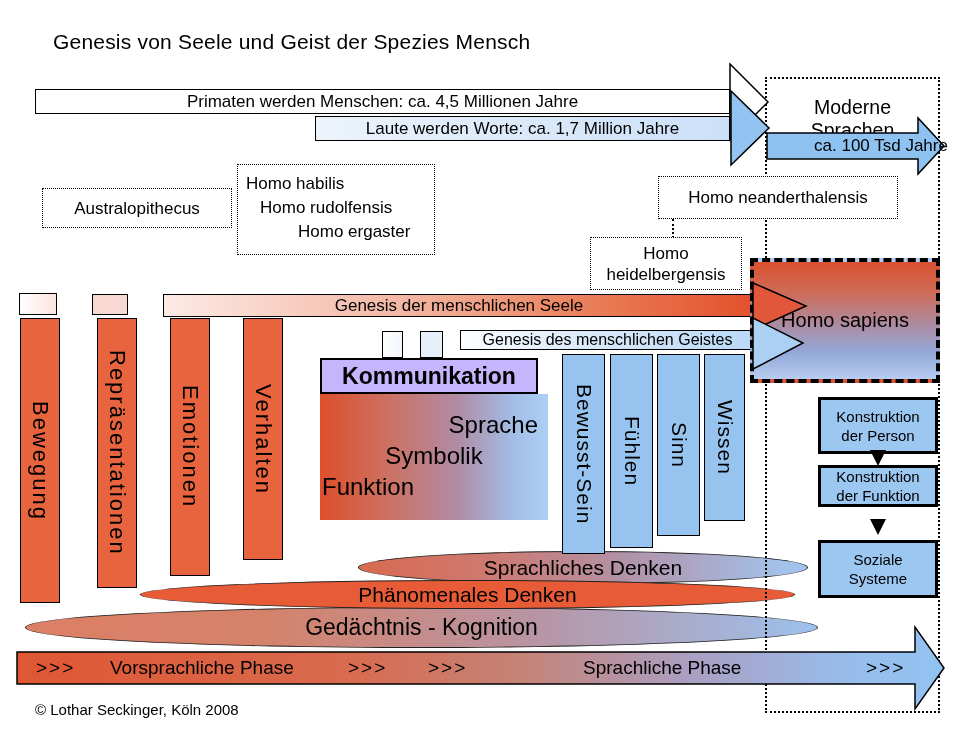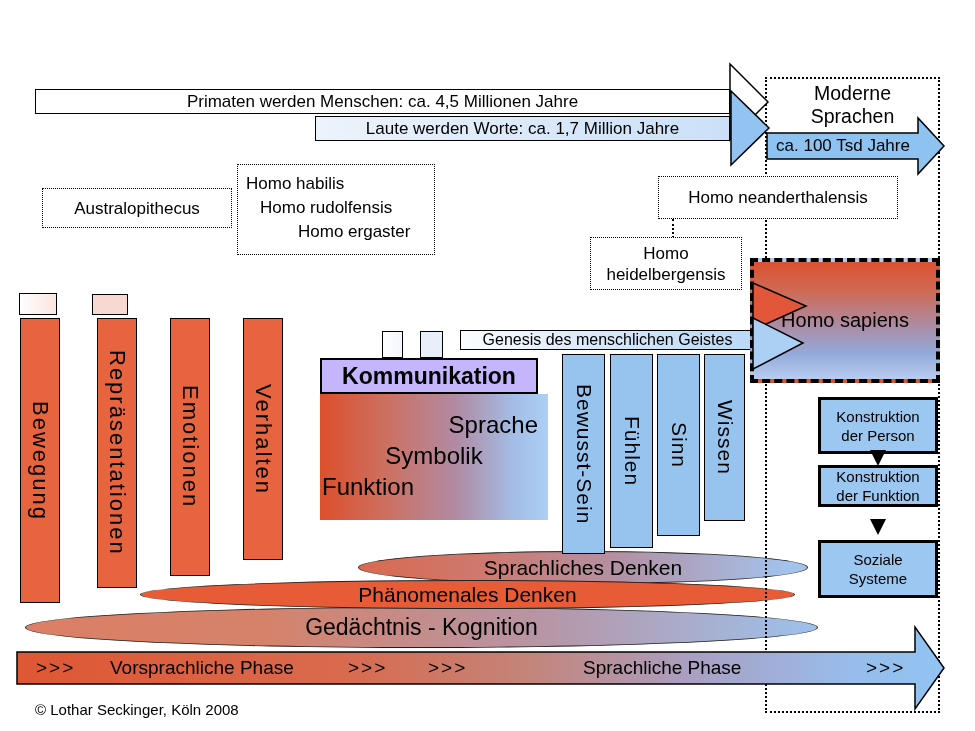--- a/index.html
+++ b/index.html
@@ -16,22 +16,22 @@
               border:1.5px solid #000; font-size:17px; z-index:2; }
   .primaten-body { left:35px; top:89px; width:695px; height:25px; background:#fff; }
   .laute-body    { left:315px; top:116px; width:415px; height:25px;
                    background:linear-gradient(90deg,#ecf3fb,#cbe0f8); }
 
   
   .right-container { left:765px; top:77px; width:175px; height:636px;
                      border:2px dotted #000; z-index:5; }
   .moderne { left:765px; top:80px; width:175px; text-align:center; font-size:19.5px;
              line-height:23px; z-index:6; }
-  .moderne > div { width:140px; margin:2px auto; }
-  .tsd-label { left:770px; top:136px; width:146px; height:22px; text-align:center;
+  .moderne > div { width:140px; margin:16px auto; }
+  .tsd-label { left:808px; top:136px; width:146px; height:22px; text-align:center;
                font-size:17px; z-index:8; }
 
   
   .species { position:absolute; border:1.5px dotted #000; background:#fff; font-size:17px;
              display:flex; align-items:center; justify-content:center; text-align:center;
              line-height:21px; z-index:6; }
   .australopithecus { left:42px; top:188px; width:190px; height:40px; }
   .habilis { left:237px; top:164px; width:198px; height:91px; display:block;
              padding-top:7px; text-align:left; }
   .habilis div { line-height:24px; white-space:nowrap; }
@@ -121,20 +121,21 @@
 
   .copyright { left:35px; top:701px; font-size:15px; z-index:8; }
 
   .svg-overlay { position:absolute; left:0; top:0; z-index:7; pointer-events:none; }
 </style>
 </head>
 <body>
 
 <div class="canvas">
 
+  <div class="abs title">Genesis von Seele und Geist der Spezies Mensch</div>
 
   <div class="arr-body primaten-body">
     <span>Primaten werden Menschen: ca. 4,5 Millionen Jahre</span>
   </div>
   <div class="arr-body laute-body">
     <span>Laute werden Worte: ca. 1,7 Million Jahre</span>
   </div>
 
   <div class="abs right-container"></div>
   <div class="abs moderne">
@@ -157,20 +158,23 @@
     <span>Homo heidelbergensis</span>
   </div>
   <div class="abs connector-dotted"></div>
 
   <div class="abs sapiens">
     <span>Homo sapiens</span>
   </div>
 
   <div class="cap cap-seele-1"></div>
   <div class="cap cap-seele-2"></div>
+  <div class="arr-body seele-body">
+    <span>Genesis der menschlichen Seele</span>
+  </div>
   <div class="cap cap-geist-1"></div>
   <div class="cap cap-geist-2"></div>
   <div class="arr-body geist-body">
     <span>Genesis des menschlichen Geistes</span>
   </div>
 
   <div class="ellipse e-sprach">
     <span>Sprachliches Denken</span>
   </div>
   <div class="ellipse e-gedaecht">

